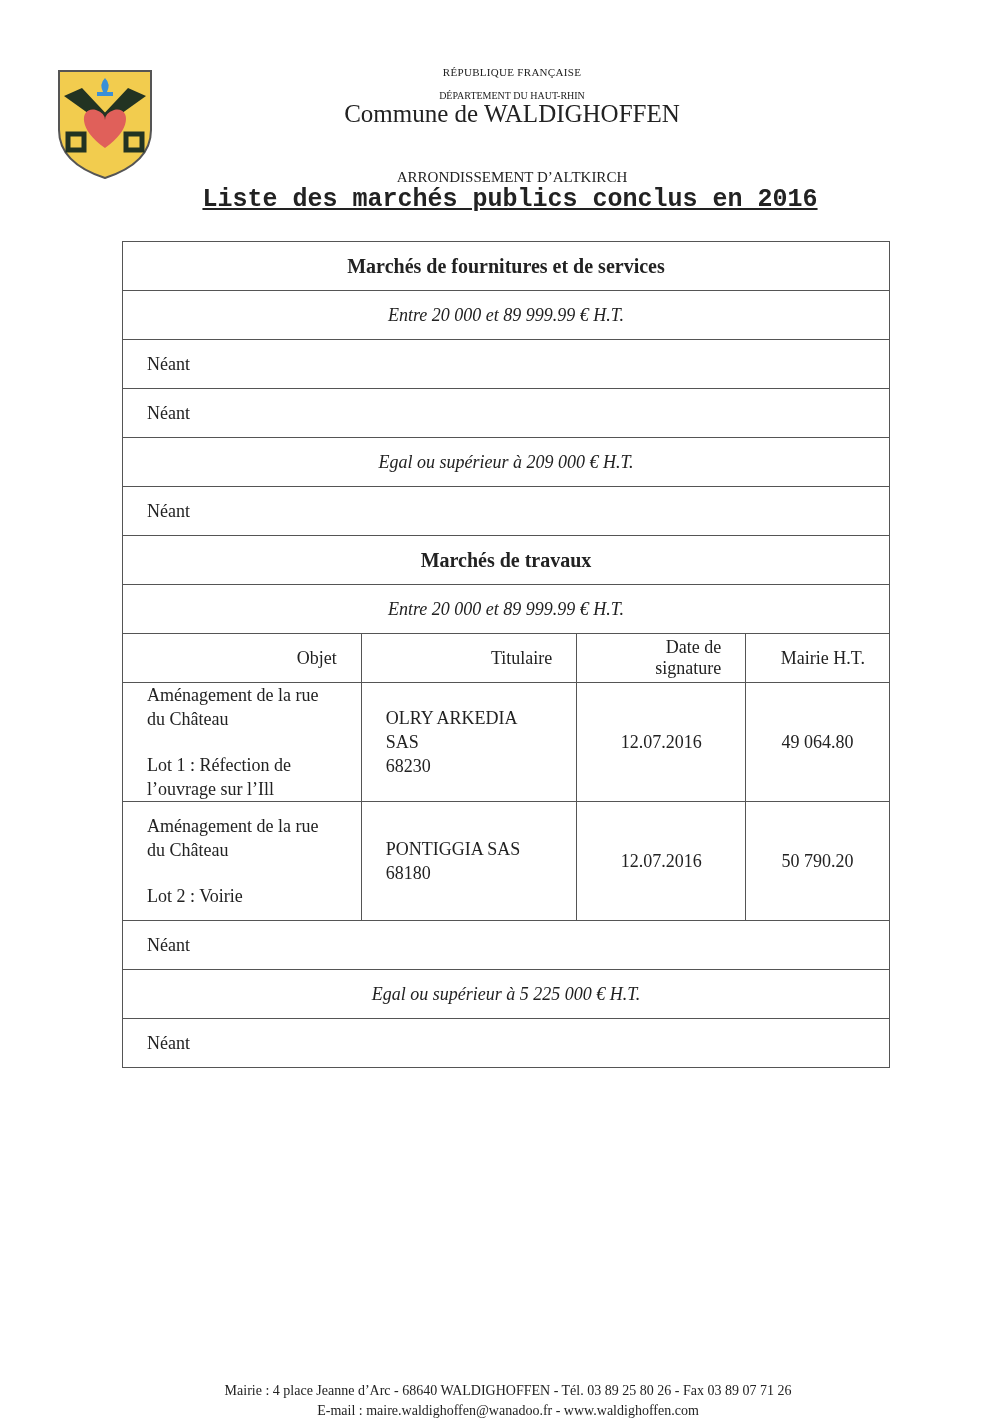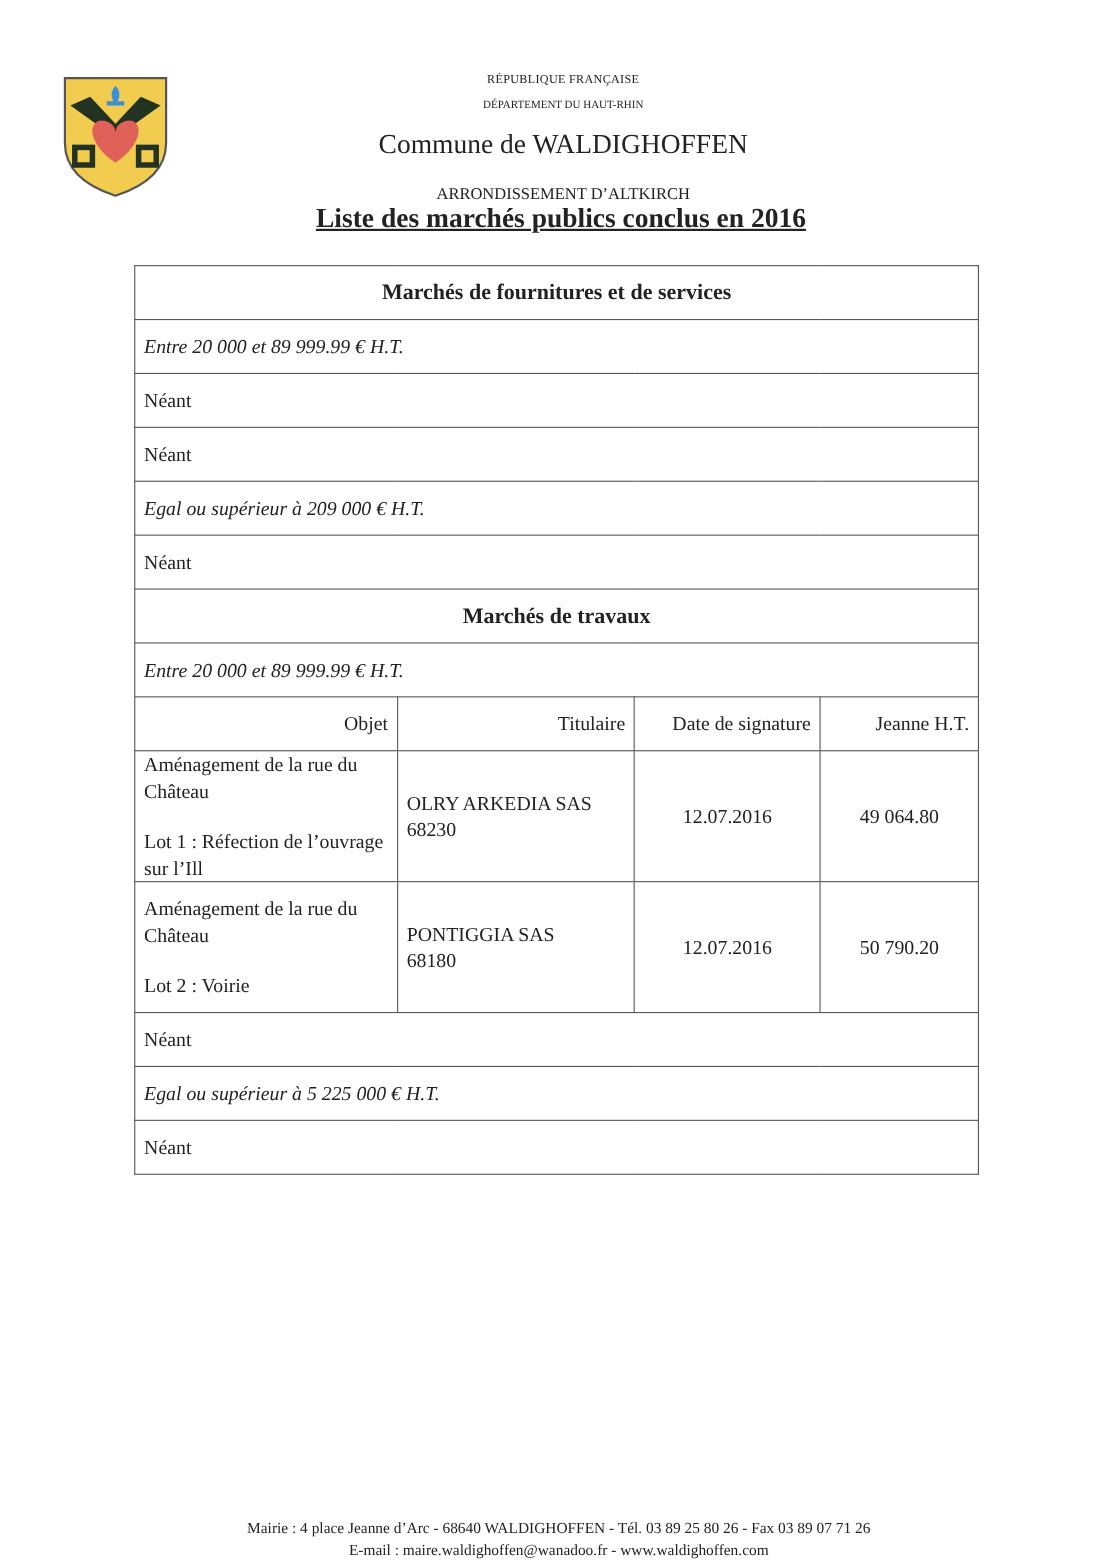--- a/index.html
+++ b/index.html
@@ -1,27 +1,27 @@
 <!DOCTYPE html>
 <html><head>
 <meta charset="utf-8">
 <style>
   html, body { margin:0; padding:0; }
   body { width:1000px; height:1423px; background:#fff; position:relative; font-family:"Liberation Serif", serif; color:#222; overflow:hidden; }
   .crest { position:absolute; left:56px; top:68px; width:98px; height:112px; }
   .hdr { position:absolute; left:300px; width:424px; text-align:center; }
   .h1 { top:66px; font-size:11px; letter-spacing:0.3px; }
   .h2 { top:90px; font-size:10px; }
-  .h3 { top:118px; font-size:25px; }
+  .h3 { top:100px; font-size:25px; }
   .h4 { top:153px; font-size:15px;margin-top:16px; }
-  .title { position:absolute; left:200px; width:620px; top:185px; text-align:center; font-size:25px; font-weight:bold; text-decoration:underline; }
+  .title { position:absolute; left:200px; width:620px; top:185px; text-align:center; font-size:25px; font-weight:bold; text-decoration:underline;font-family:Liberation Mono, monospace; }
   table { position:absolute; left:122px; top:241px; width:768px; border-collapse:collapse; font-size:18px; }
-  td { border:1.5px solid #555; padding:0 8px; }
+  td { border:1.5px solid #555; padding:0 24px; }
   .sec { text-align:center; font-weight:bold; font-size:20px; height:48px; }
-  .rng { font-style:italic; height:48px; }
+  .rng { font-style:italic; height:48px;text-align:center; }
   .nea { height:48px; }
   .ch td { text-align:right; height:48px; }
   .dr td { height:118px; vertical-align:middle; }
   .obj { line-height:24px;margin-left:30px; }
   .ctr { text-align:center; }
   .foot { position:absolute; left:100px; width:816px; text-align:center; font-size:14px; }
 </style>
 </head>
 <body>
 
@@ -70,21 +70,21 @@
   <tr>
         <td colspan="4" class="sec">Marchés de travaux</td>
       </tr>
   <tr>
         <td colspan="4" class="rng">Entre 20 000 et 89 999.99 € H.T.</td>
       </tr>
   <tr class="ch">
     <td>Objet</td>
     <td>Titulaire</td>
     <td>Date de signature</td>
-    <td>Jeanne H.T.</td>
+    <td>Mairie H.T.</td>
   </tr>
   <tr class="dr">
     <td class="obj">
           <div>Aménagement de la rue du Château</div>
           <div style="height:22px"></div>
           <div>Lot 1 : Réfection de l’ouvrage sur l’Ill</div>
         </td>
     <td class="obj">
           <div>OLRY ARKEDIA SAS</div>
           <div>68230</div>

